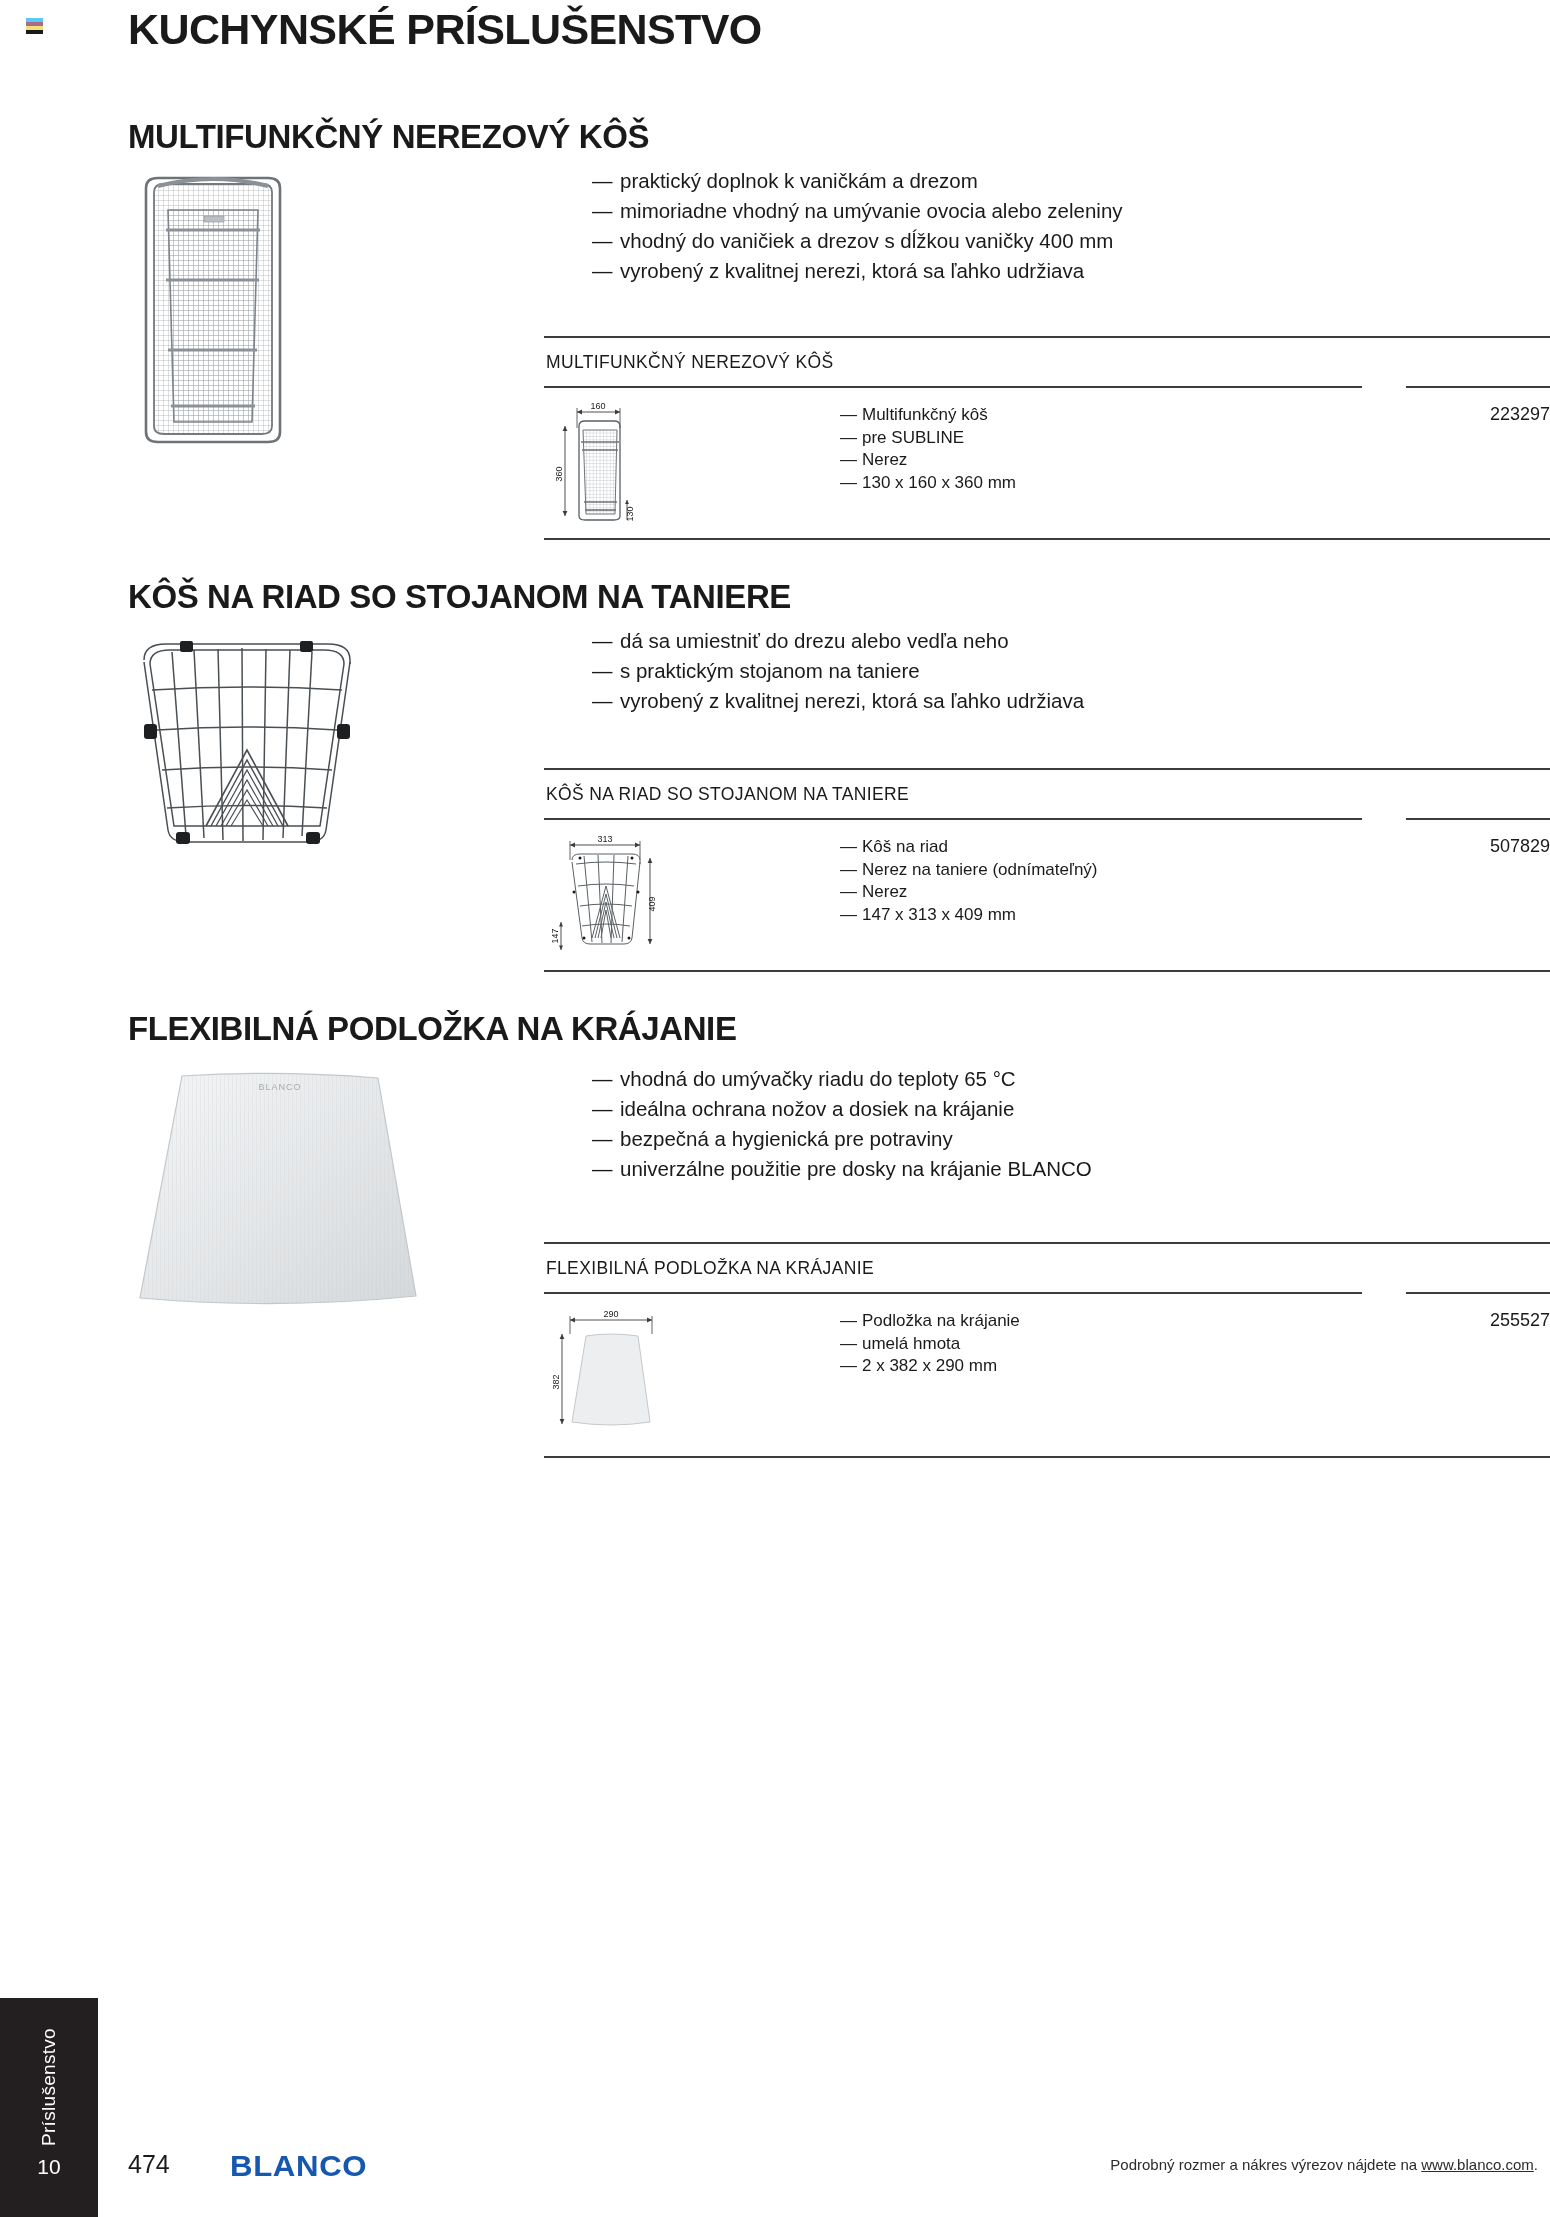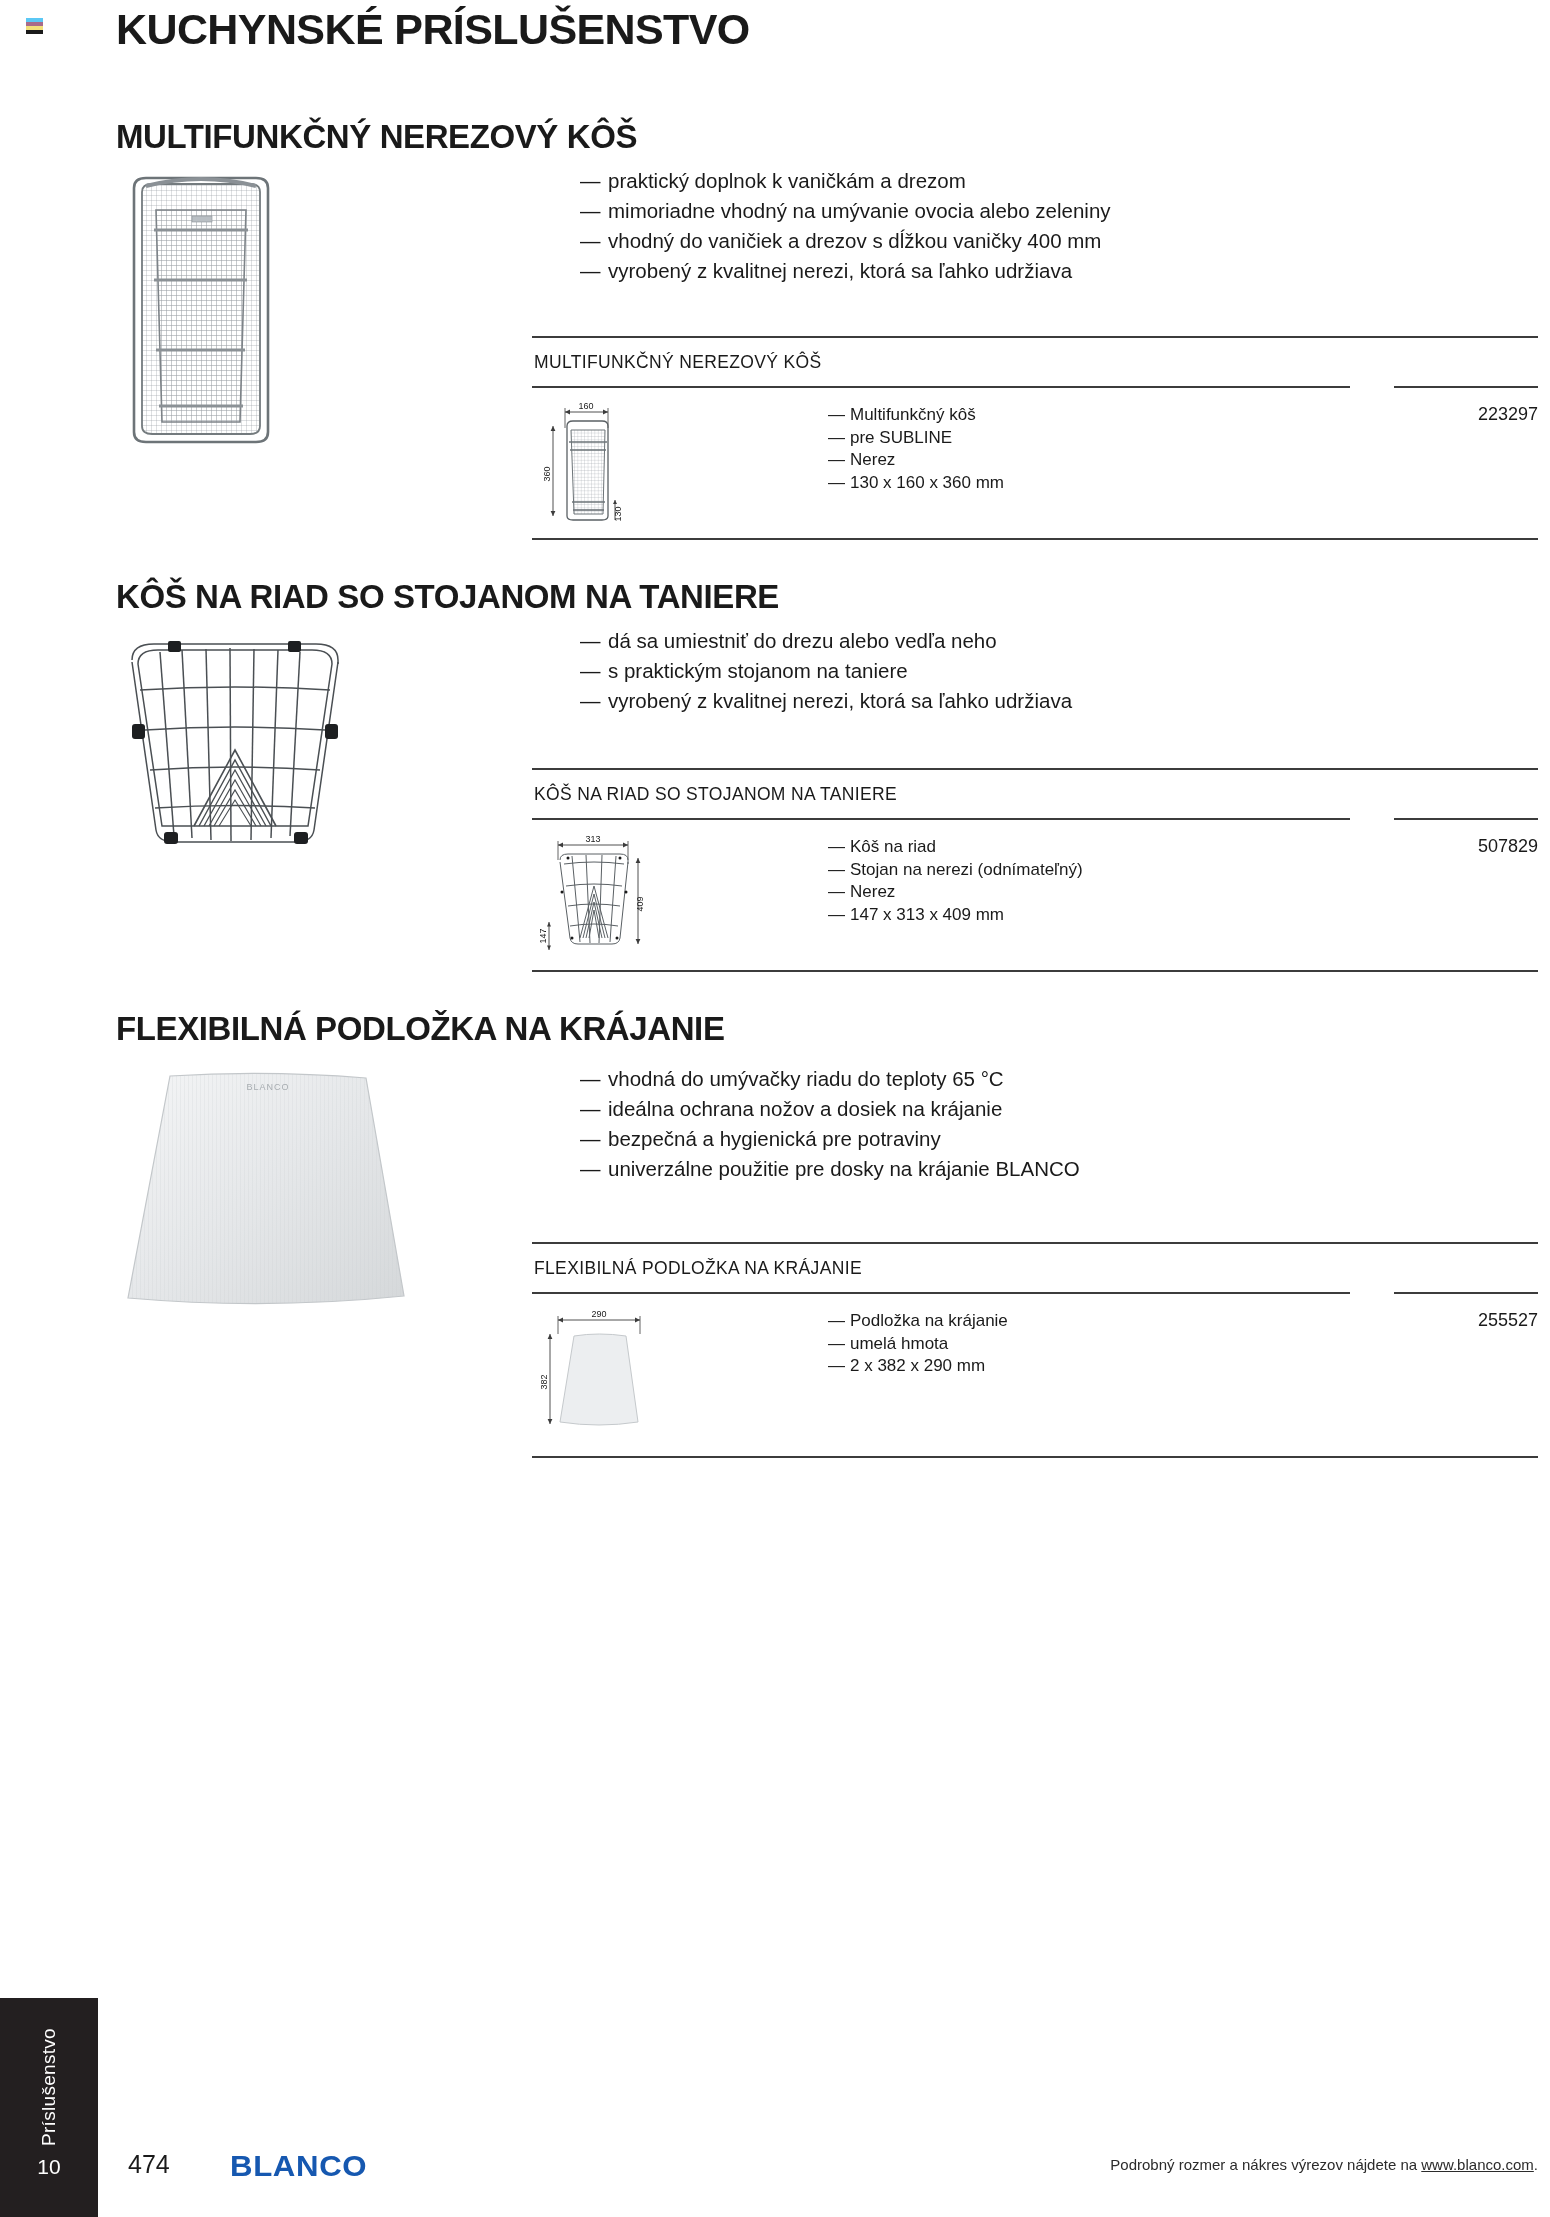--- a/index.html
+++ b/index.html
@@ -58,21 +58,21 @@
     position: absolute;
     left: 50%;
     bottom: 38px;
     transform: translateX(-50%);
     font-size: 21px;
   }
 
   
   .content {
     position: absolute;
-    left: 116px;
+    left: 128px;
     top: 0;
     width: 1422px;
     height: 2201px;
   }
 
   .page-title {
     position: absolute;
     left: 0;
     top: 5px;
     font-size: 43px;
@@ -429,21 +429,21 @@
             <circle cx="80" cy="24" r="1.5" fill="#1a1a1a"></circle>
             <circle cx="22" cy="58" r="1.5" fill="#1a1a1a"></circle>
             <circle cx="86" cy="58" r="1.5" fill="#1a1a1a"></circle>
             <circle cx="32" cy="104" r="1.5" fill="#1a1a1a"></circle>
             <circle cx="77" cy="104" r="1.5" fill="#1a1a1a"></circle>
           </svg>
         </div>
 
         <ul class="spec-bullets">
           <li><span class="dash">—</span><span>Kôš na riad</span></li>
-          <li><span class="dash">—</span><span>Stojan na nerezi (odnímateľný)</span></li>
+          <li><span class="dash">—</span><span>Nerez na taniere (odnímateľný)</span></li>
           <li><span class="dash">—</span><span>Nerez</span></li>
           <li><span class="dash">—</span><span>147 x 313 x 409 mm</span></li>
         </ul>
 
         <div class="spec-code">507829</div>
         <div class="rule-bottom" style="top:202px;"></div>
       </div>
     </div>
 
     <div class="section" id="sec3" style="top:1010px;">

